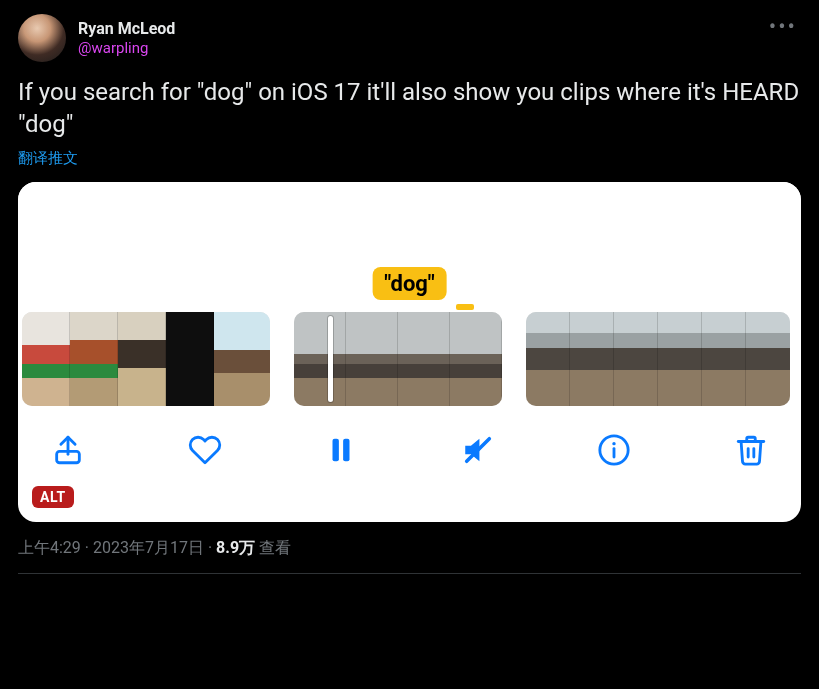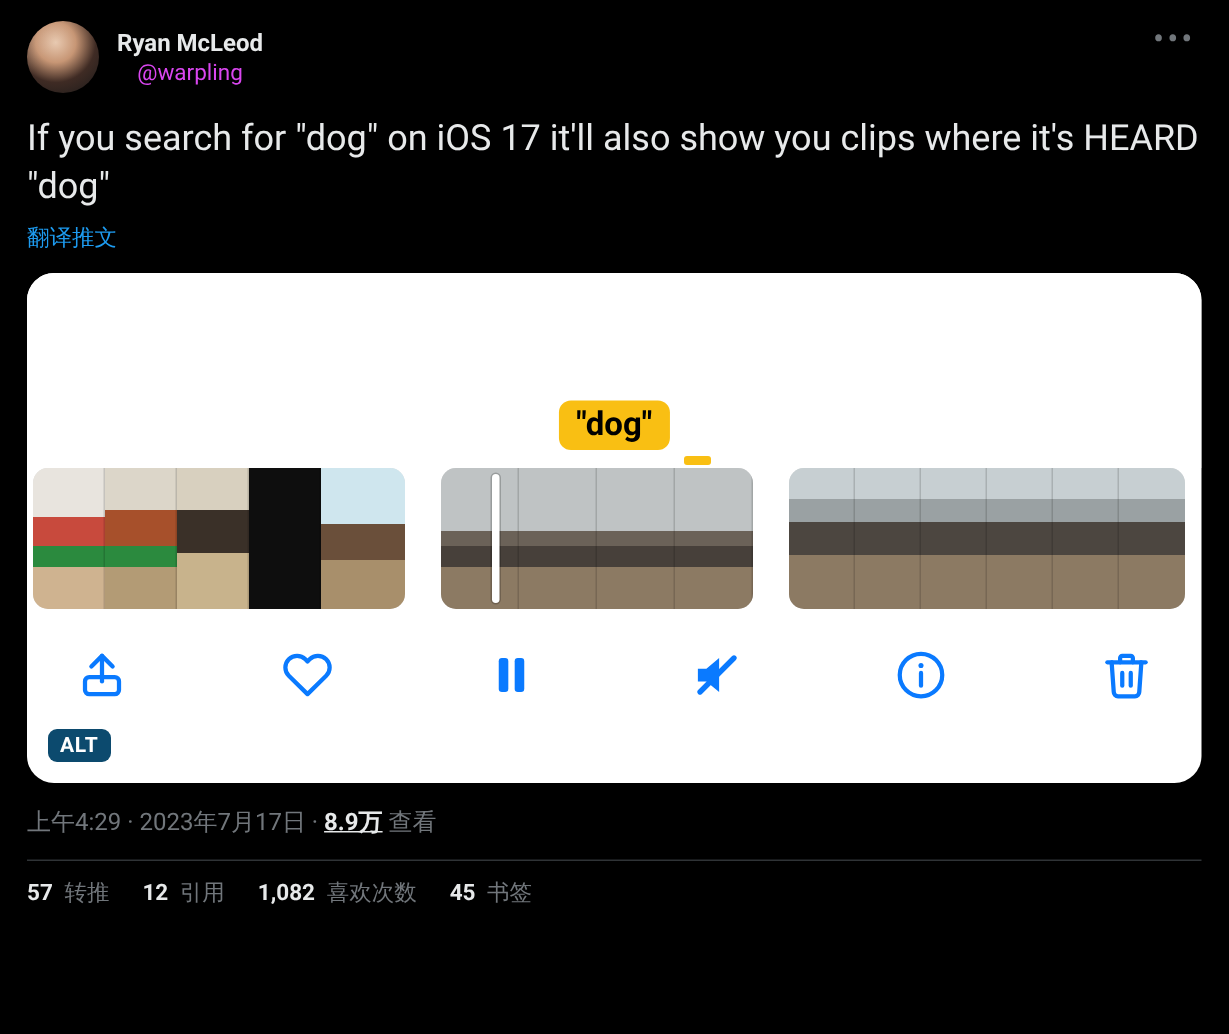--- a/index.html
+++ b/index.html
@@ -11,21 +11,20 @@
     overflow: hidden;
     color: #e7e9ea;
   }
   .tweet {
     padding: 14px 18px 0 18px;
   }
   .header {
     display: flex;
     align-items: flex-start;
     justify-content: space-between;
-    text-align: center;
   }
   .author {
     display: flex;
     gap: 12px;
     align-items: center;
   }
   .avatar {
     width: 48px; height: 48px;
     border-radius: 50%;
     background: radial-gradient(circle at 40% 30%, #e8c9b0 0%, #c79675 30%, #3f2b24 60%, #1a1a1a 100%);
@@ -149,35 +148,35 @@
     color:#0a7aff;
     width:44px; height:44px;
     display:flex; align-items:center; justify-content:center;
     cursor:pointer;
   }
   .tb-btn svg { width: 34px; height: 34px; }
   .alt-badge{
     position:absolute;
     left: 14px;
     bottom: 14px;
-    background:#0c4a6e;
+    background:#b91c1c;
     color:#fff;
     font-weight:700;
     font-size:14px;
     padding:3px 8px;
     border-radius:6px;
     letter-spacing:.5px;
   }
 
   .meta {
     margin-top: 16px;
     color:#71767b;
     font-size: 16px;
   }
-  .meta .views-num{ color:#e7e9ea; font-weight:700;text-decoration:underline; }
+  .meta .views-num{ color:#e7e9ea; font-weight:700; }
   hr.sep{
     border:none;
     border-top:1px solid #2f3336;
     margin: 14px 0 12px 0;
   }
   .stats {
     display:flex;
     gap: 22px;
     font-size:15px;
     color:#71767b;
@@ -285,32 +284,14 @@
     <span> · </span>
     <span>2023年7月17日</span>
     <span> · </span>
     <span class="views-num">8.9万</span>
     <span> </span>
     <span>查看</span>
   </div>
 
   <hr class="sep">
 
-  <div class="stats">
-    <div>
-      <span class="num">57</span>
-      <span>转推</span>
-    </div>
-    <div>
-      <span class="num">12</span>
-      <span>引用</span>
-    </div>
-    <div>
-      <span class="num">1,082</span>
-      <span>喜欢次数</span>
-    </div>
-    <div>
-      <span class="num">45</span>
-      <span>书签</span>
-    </div>
-  </div>
 
 </div>
 
 </body></html>

